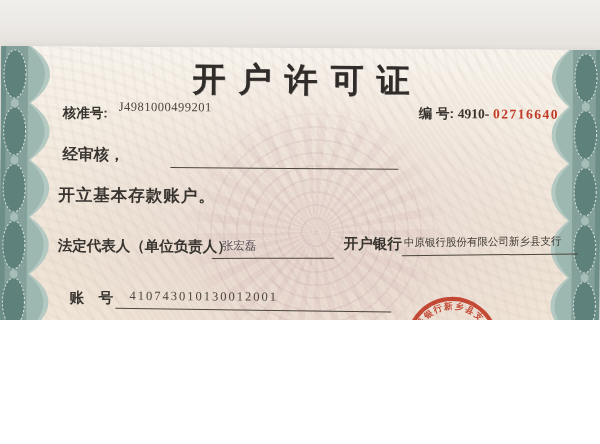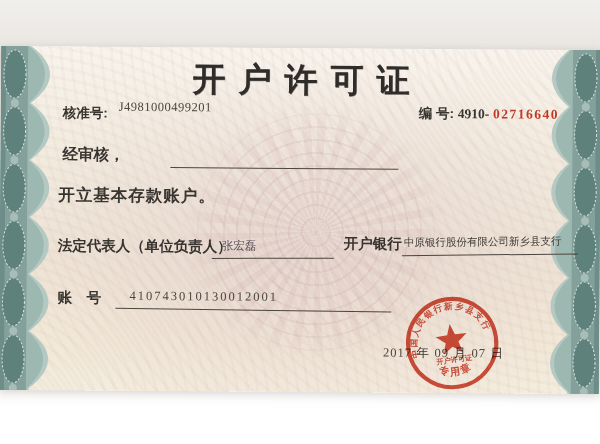--- a/index.html
+++ b/index.html
@@ -1,17 +1,17 @@
 <!DOCTYPE html>
 <html><head>
 <meta charset="utf-8">
 <style>
   html,body{margin:0;padding:0;}
   body{width:600px;height:444px;font-family:"Liberation Sans", sans-serif;}
-  #photo{position:relative;width:600px;height:444px;overflow:hidden;
+  #photo{position:relative;width:600px;height:320px;overflow:hidden;
     background:linear-gradient(180deg,#f1efec 0%,#eae7e3 10%,#e7e4e0 12%,#f6f4f1 86%,#ffffff 92%,#ffffff 100%);}
   
   #paper{position:absolute;left:0;top:48px;width:600px;height:344px;
     transform:rotate(0.4deg);transform-origin:50% 50%;
     background:
       radial-gradient(ellipse at 52% 58%, rgba(214,185,192,0.30) 0%, rgba(214,185,192,0.12) 42%, rgba(214,185,192,0) 68%),
       linear-gradient(180deg,#f8f3ec 0%,#f3ebdf 30%,#efe4d6 62%,#f2e8d8 85%,#f4ecdd 100%);
     box-shadow:0 2px 9px rgba(0,0,0,0.14);}
   .rosette{position:absolute;left:182px;top:58px;width:268px;height:252px;border-radius:50%;
     background:
@@ -106,21 +106,21 @@
 
     <div class="lbl" style="left:58px;top:138px;font-size:16.5px;letter-spacing:1px;">开立基本存款账户。</div>
 
     <div class="lbl" style="left:58px;top:190px;font-size:14.5px;">法定代表人（单位负责人）</div>
     <div class="uline" style="left:212px;top:188px;width:122px;height:22px;transform:rotate(-0.5deg);"></div>
     <div class="val" style="left:222px;top:191px;font-size:11.5px;color:#56505a;">张宏磊</div>
     <div class="lbl" style="left:344px;top:186px;font-size:14.5px;">开户银行</div>
     <div class="uline" style="left:402px;top:183px;width:176px;height:22px;transform:rotate(-1deg);"></div>
     <div class="val" style="left:404px;top:186px;font-size:10.5px;color:#3e3a34;transform:rotate(-1deg);">中原银行股份有限公司新乡县支行</div>
 
-    <div class="lbl" style="left:58px;top:242px;font-size:14.5px;text-align:right;">账　号</div>
+    <div class="lbl" style="left:70px;top:242px;font-size:14.5px;text-align:right;">账　号</div>
     <div class="uline" style="left:116px;top:240px;width:276px;height:22px;transform:rotate(0.4deg);"></div>
     <div class="val" style="left:130px;top:242px;font-size:12.5px;letter-spacing:2px;">410743010130012001</div>
 
     <div class="lbl" style="left:384px;top:296px;font-size:12.5px;font-weight:normal;color:#3a362f;letter-spacing:1px;">
       <span class="val" style="position:static;">2017</span>
       <span>年</span>
       <span class="val" style="position:static;">09</span>
       <span>月</span>
       <span class="val" style="position:static;">07</span>
       <span>日</span>

